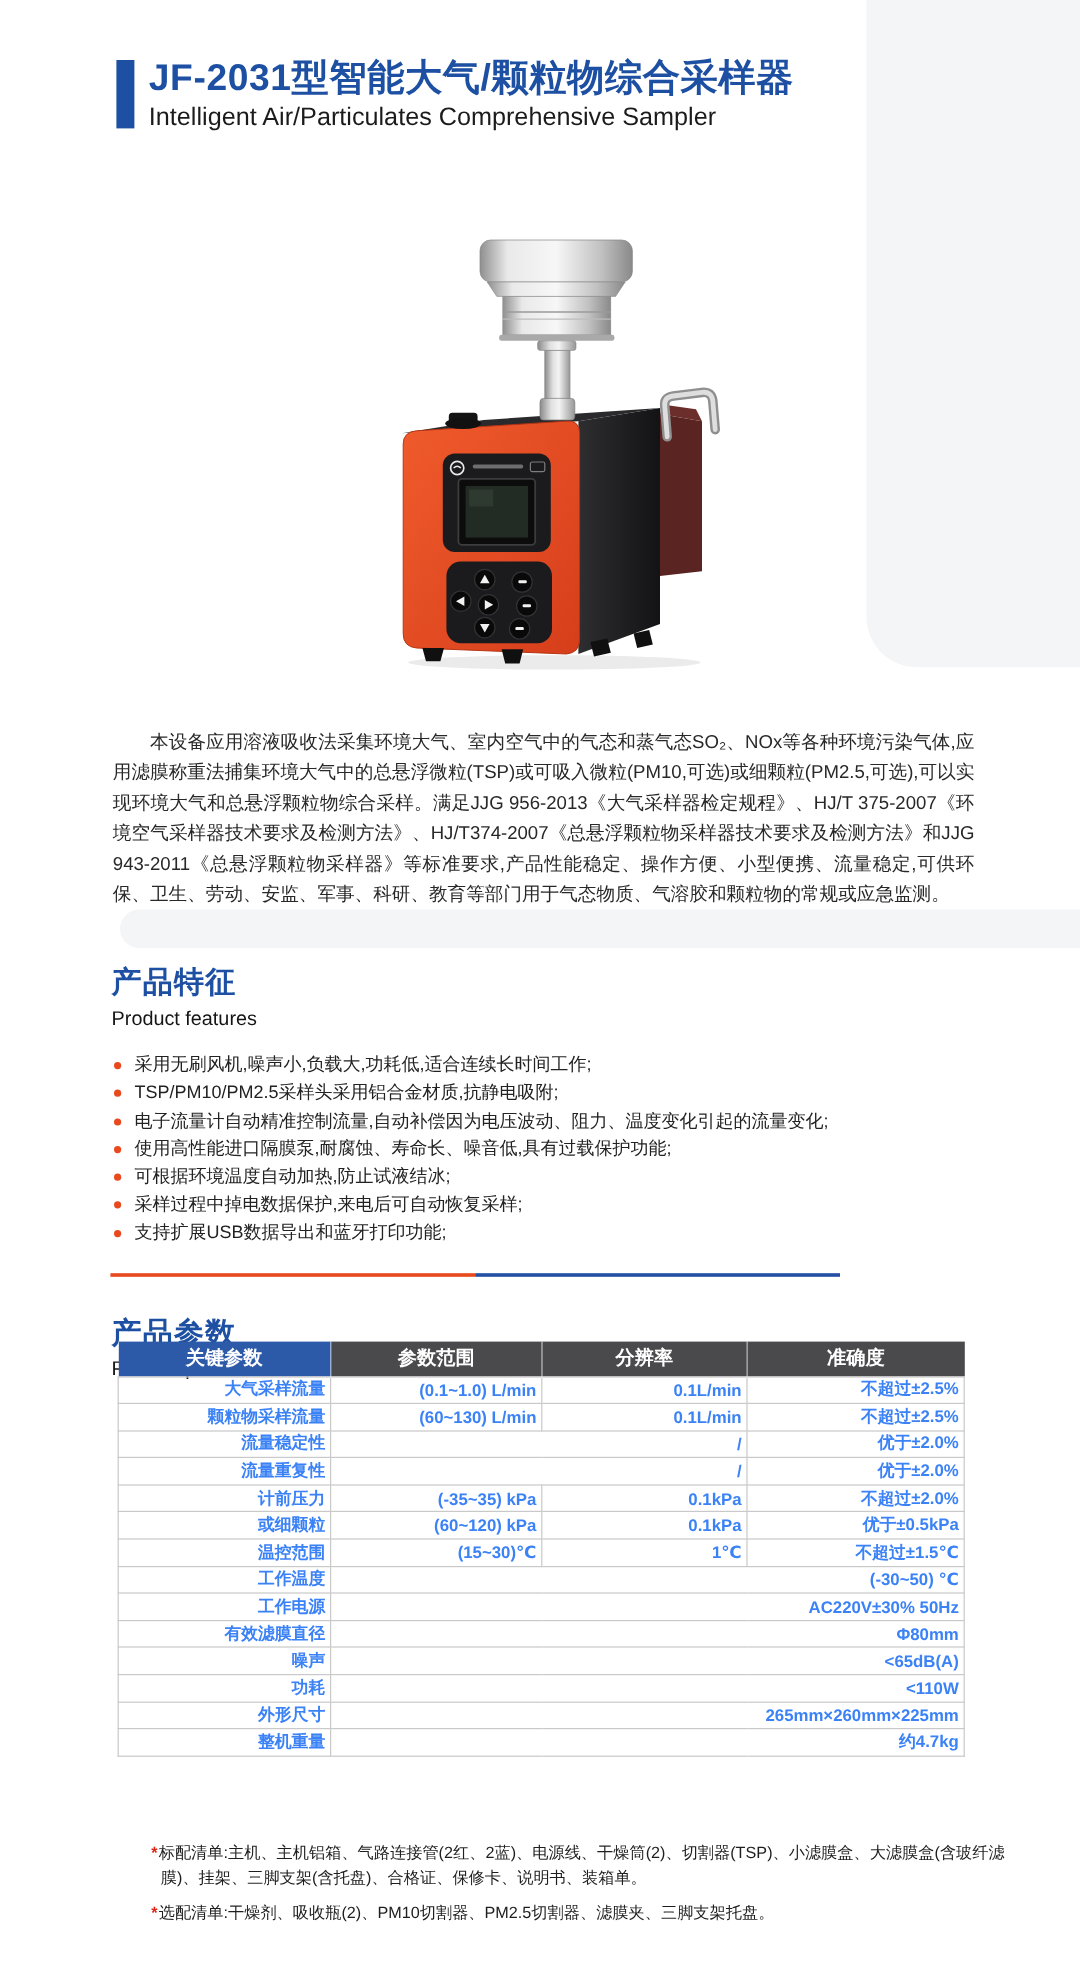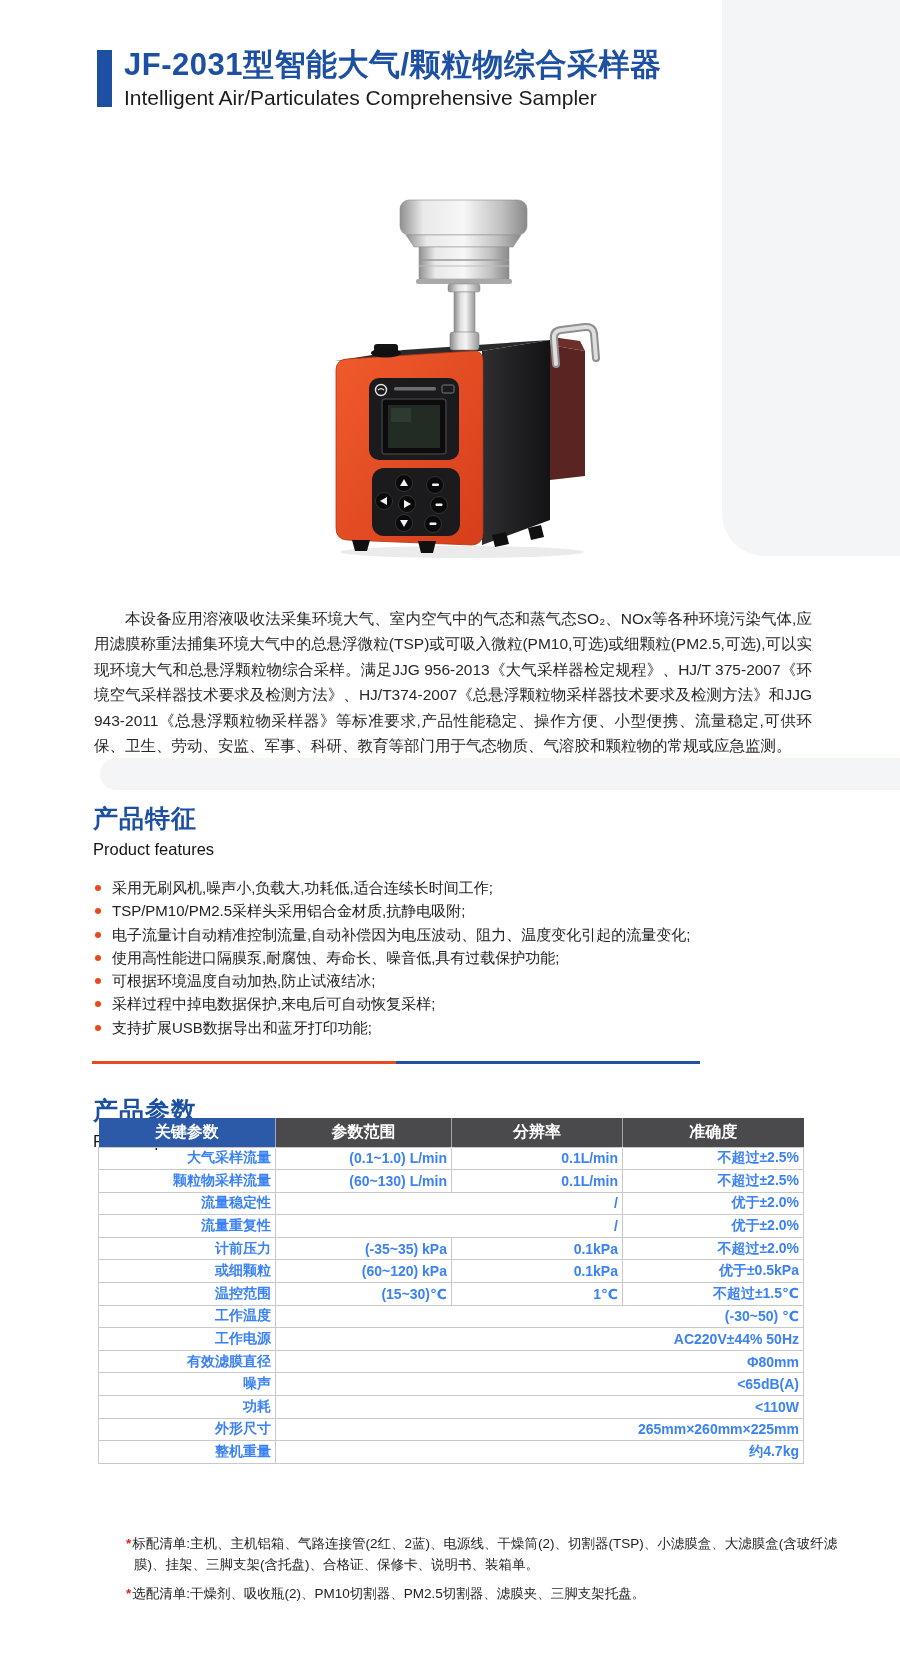--- a/index.html
+++ b/index.html
@@ -266,21 +266,21 @@
           <td>(15~30)℃</td>
           <td>1℃</td>
           <td>不超过±1.5℃</td>
         </tr>
         <tr>
           <td>工作温度</td>
           <td colspan="3">(-30~50) ℃</td>
         </tr>
         <tr>
           <td>工作电源</td>
-          <td colspan="3">AC220V±44% 50Hz</td>
+          <td colspan="3">AC220V±30% 50Hz</td>
         </tr>
         <tr>
           <td>有效滤膜直径</td>
           <td colspan="3">Φ80mm</td>
         </tr>
         <tr>
           <td>噪声</td>
           <td colspan="3">&lt;65dB(A)</td>
         </tr>
         <tr>

